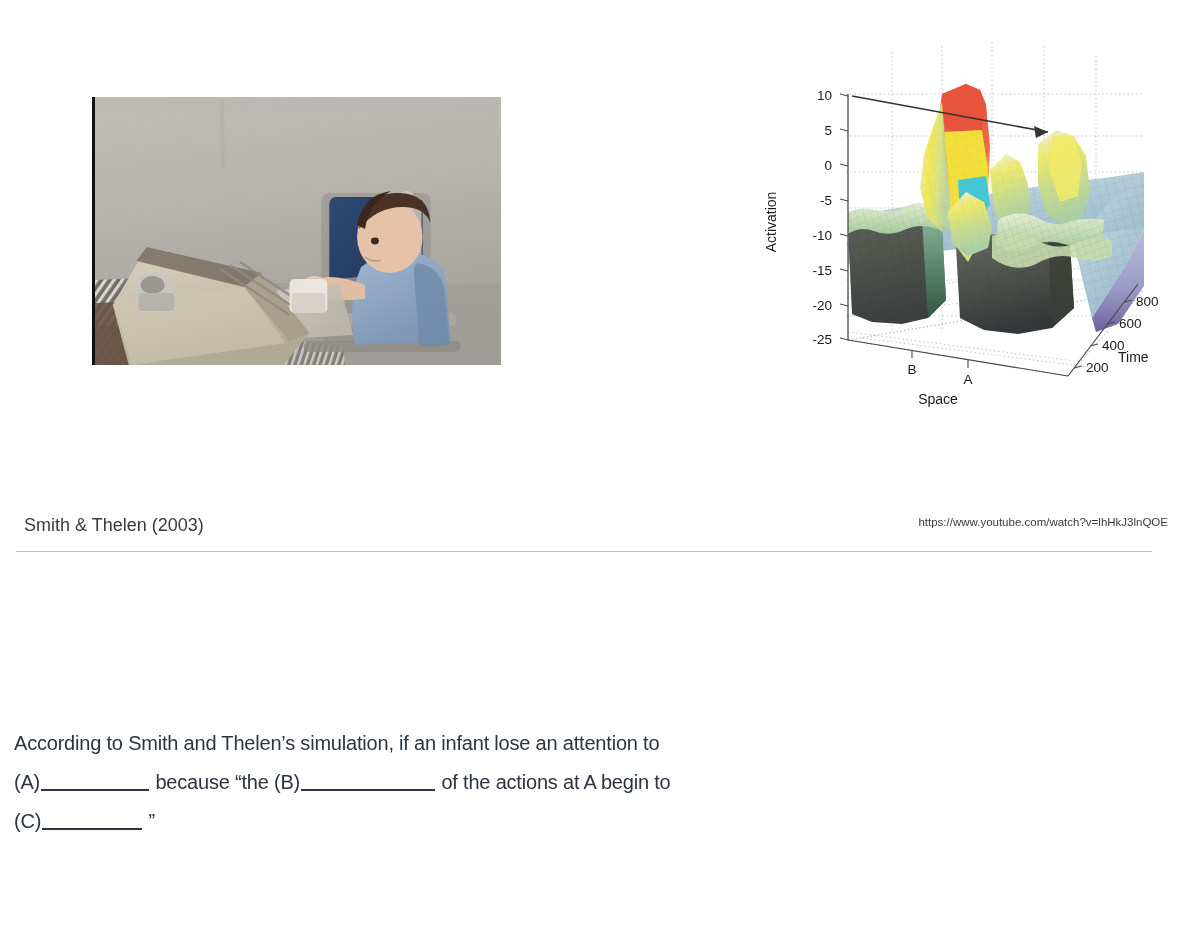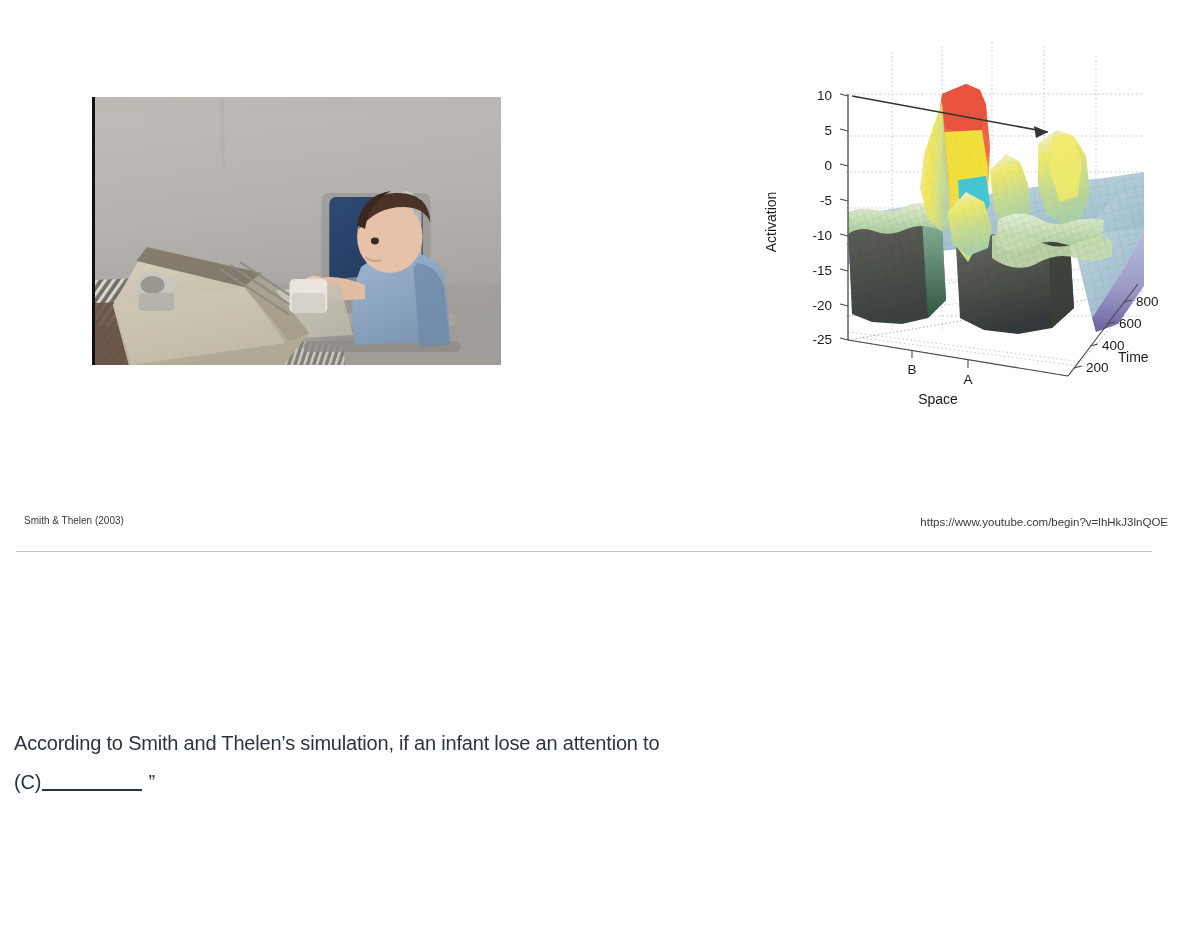--- a/index.html
+++ b/index.html
@@ -69,21 +69,21 @@
     position: absolute;
     left: 0;
     top: 515px;
     width: 1192px;
     height: 26px;
   }
   #citation-text {
     position: absolute;
     left: 24px;
     top: 0;
-    font-size: 10px;
+    font-size: 18px;
     color: #3a3a3a;
     font-family: "Liberation Sans", sans-serif;
     white-space: nowrap;
   }
   #source-url {
     position: absolute;
     right: 24px;
     top: 1px;
     font-size: 11.5px;
     color: #3a3a3a;
@@ -450,22 +450,23 @@
         </g>
         <text class="space-tick-label" x="160" y="342" text-anchor="middle">B</text>
         <text class="space-tick-label" x="216" y="352" text-anchor="middle">A</text>
         <text class="axis-title" x="186" y="372" text-anchor="middle">Space</text>
       </g>
     </svg>
   </div>
 
   <div id="caption-row">
     <div id="citation-text">Smith &amp; Thelen (2003)</div>
-    <div id="source-url">https://www.youtube.com/begin?v=lhHkJ3lnQOE</div>
+    <div id="source-url">https://www.youtube.com/watch?v=lhHkJ3lnQOE</div>
   </div>
 
   <div id="divider"></div>
 </div>
 
 <div id="question-block">
   <div class="qline">According to Smith and Thelen’s simulation, if an infant lose an attention to</div>
+  <div class="qline"><span>(A)</span><span class="blank blank-a"></span><span> because “the (B)</span><span class="blank blank-b"></span><span> of the actions at A begin to</span></div>
   <div class="qline"><span>(C)</span><span class="blank blank-c"></span><span> ”</span></div>
 </div>
 
 </body></html>

